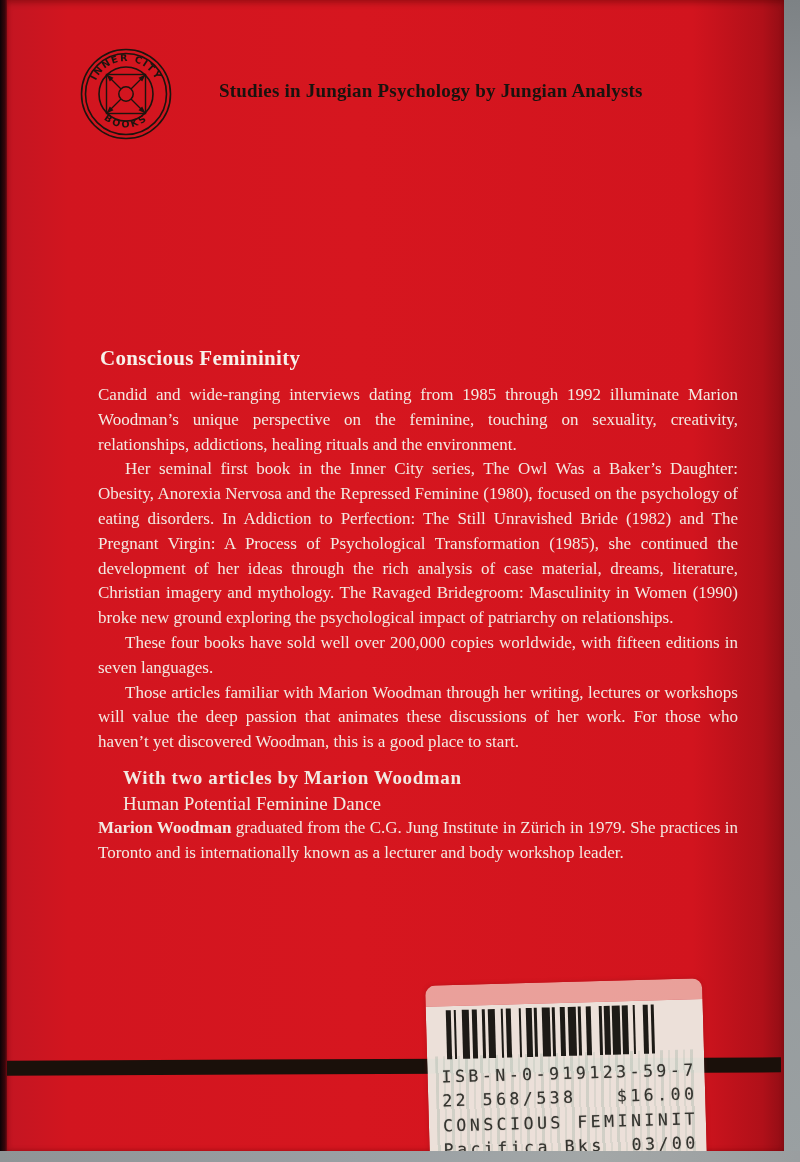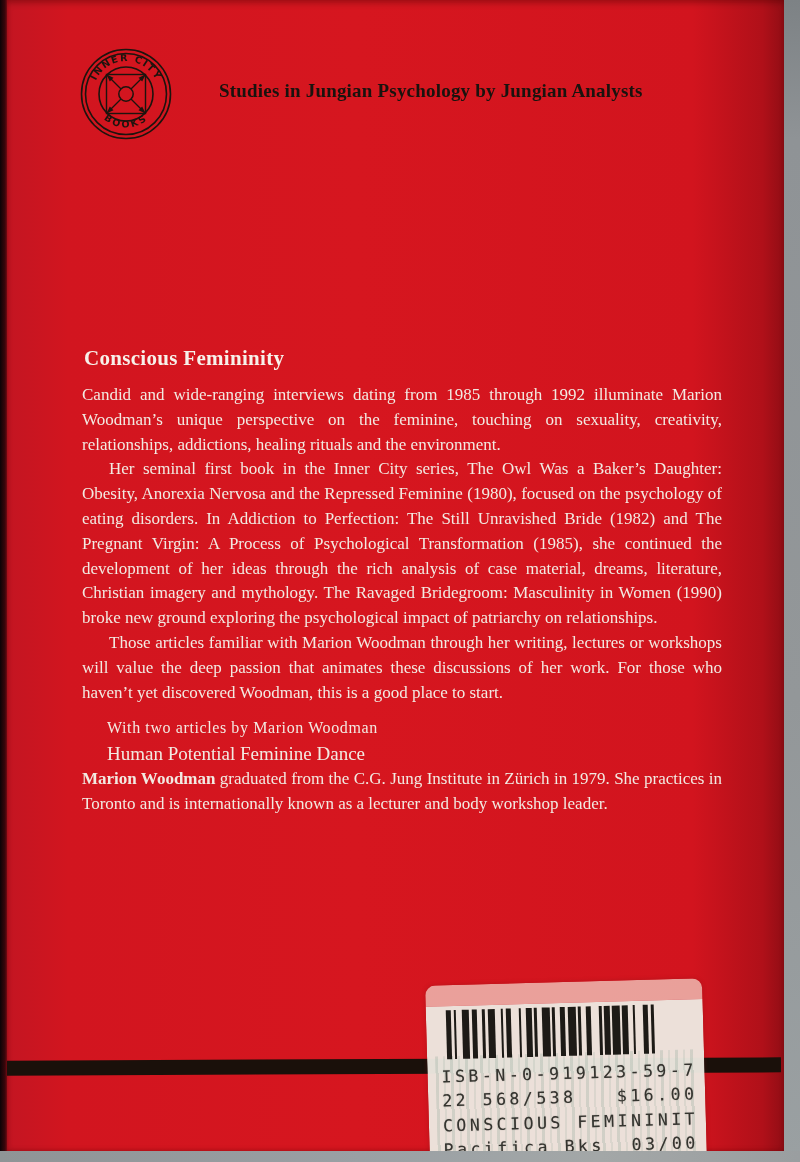--- a/index.html
+++ b/index.html
@@ -26,34 +26,34 @@
   
   .logo{position:absolute;left:72px;top:46px;width:96px;height:96px;}
   .logo svg{display:block;}
 
   .tagline{
     position:absolute;left:177px;top:80px;width:560px;
     font-weight:bold;font-size:19px;color:#19130e;letter-spacing:.2px;margin-left:36px;
   }
 
   
-  .content{position:absolute;left:76px;top:346px;width:640px;color:#f2eae2;}
+  .content{position:absolute;left:92px;top:346px;width:640px;color:#f2eae2;}
   .content h1{
     margin:0 0 13px 2px;font-size:21px;line-height:24px;font-weight:bold;color:#f7f1ea;
     letter-spacing:.3px;
   }
   .content p{
     margin:0;font-size:17px;line-height:24.8px;text-align:justify;
   }
   .content p.ind{text-indent:27px;}
   .it{}
   .bd{font-weight:bold;}
 
   .articles{margin:10px 0 0 25px;}
-  .articles .a-head{font-weight:normal;font-size:16px;letter-spacing:.6px;line-height:26px;}
+  .articles .a-head{font-weight:bold;font-size:19px;letter-spacing:.6px;line-height:26px;}
   .articles ul{list-style:none;margin:0;padding:0;}
   .articles li{font-size:19px;line-height:25.5px;}
 
   .bio{margin-top:31px;}
 
   
   .stripe{position:absolute;left:0px;top:1059px;width:775px;height:15px;
     background:#1a100a;transform:rotate(-0.25deg);}
 
   
@@ -113,20 +113,21 @@
     </svg>
   </div>
 
   <div class="tagline">Studies in Jungian Psychology by Jungian Analysts</div>
 
   <div class="content">
     <h1>Conscious Femininity</h1>
     <div>
         <p><span>Candid and wide-ranging interviews dating from 1985 through 1992 illuminate Marion Woodman’s unique perspective on the feminine, touching on sexuality, creativity, relationships, addictions, healing rituals and the environment.</span></p>
         <p class="ind"><span>Her seminal first book in the Inner City series, </span><span class="it">The Owl Was a Baker’s Daughter: Obesity, Anorexia Nervosa and the Repressed Feminine</span><span> (1980), focused on the psychology of eating disorders. In </span><span class="it">Addiction to Perfection: The Still Unravished Bride</span><span> (1982) and </span><span class="it">The Pregnant Virgin: A Process of Psychological Transformation</span><span> (1985), she continued the development of her ideas through the rich analysis of case material, dreams, literature, Christian imagery and mythology. </span><span class="it">The Ravaged Bridegroom: Masculinity in Women</span><span> (1990) broke new ground exploring the psychological impact of patriarchy on relationships.</span></p>
+        <p class="ind"><span>These four books have sold well over 200,000 copies worldwide, with fifteen editions in seven languages.</span></p>
         <p class="ind"><span>Those articles familiar with Marion Woodman through her writing, lectures or workshops will value the deep passion that animates these discussions of her work. For those who haven’t yet discovered Woodman, this is a good place to start.</span></p>
       </div>
 
     <div class="articles">
       <div class="a-head">With two articles by Marion Woodman</div>
       <ul>
           <li>Human Potential Feminine Dance</li>
         </ul>
     </div>
 

